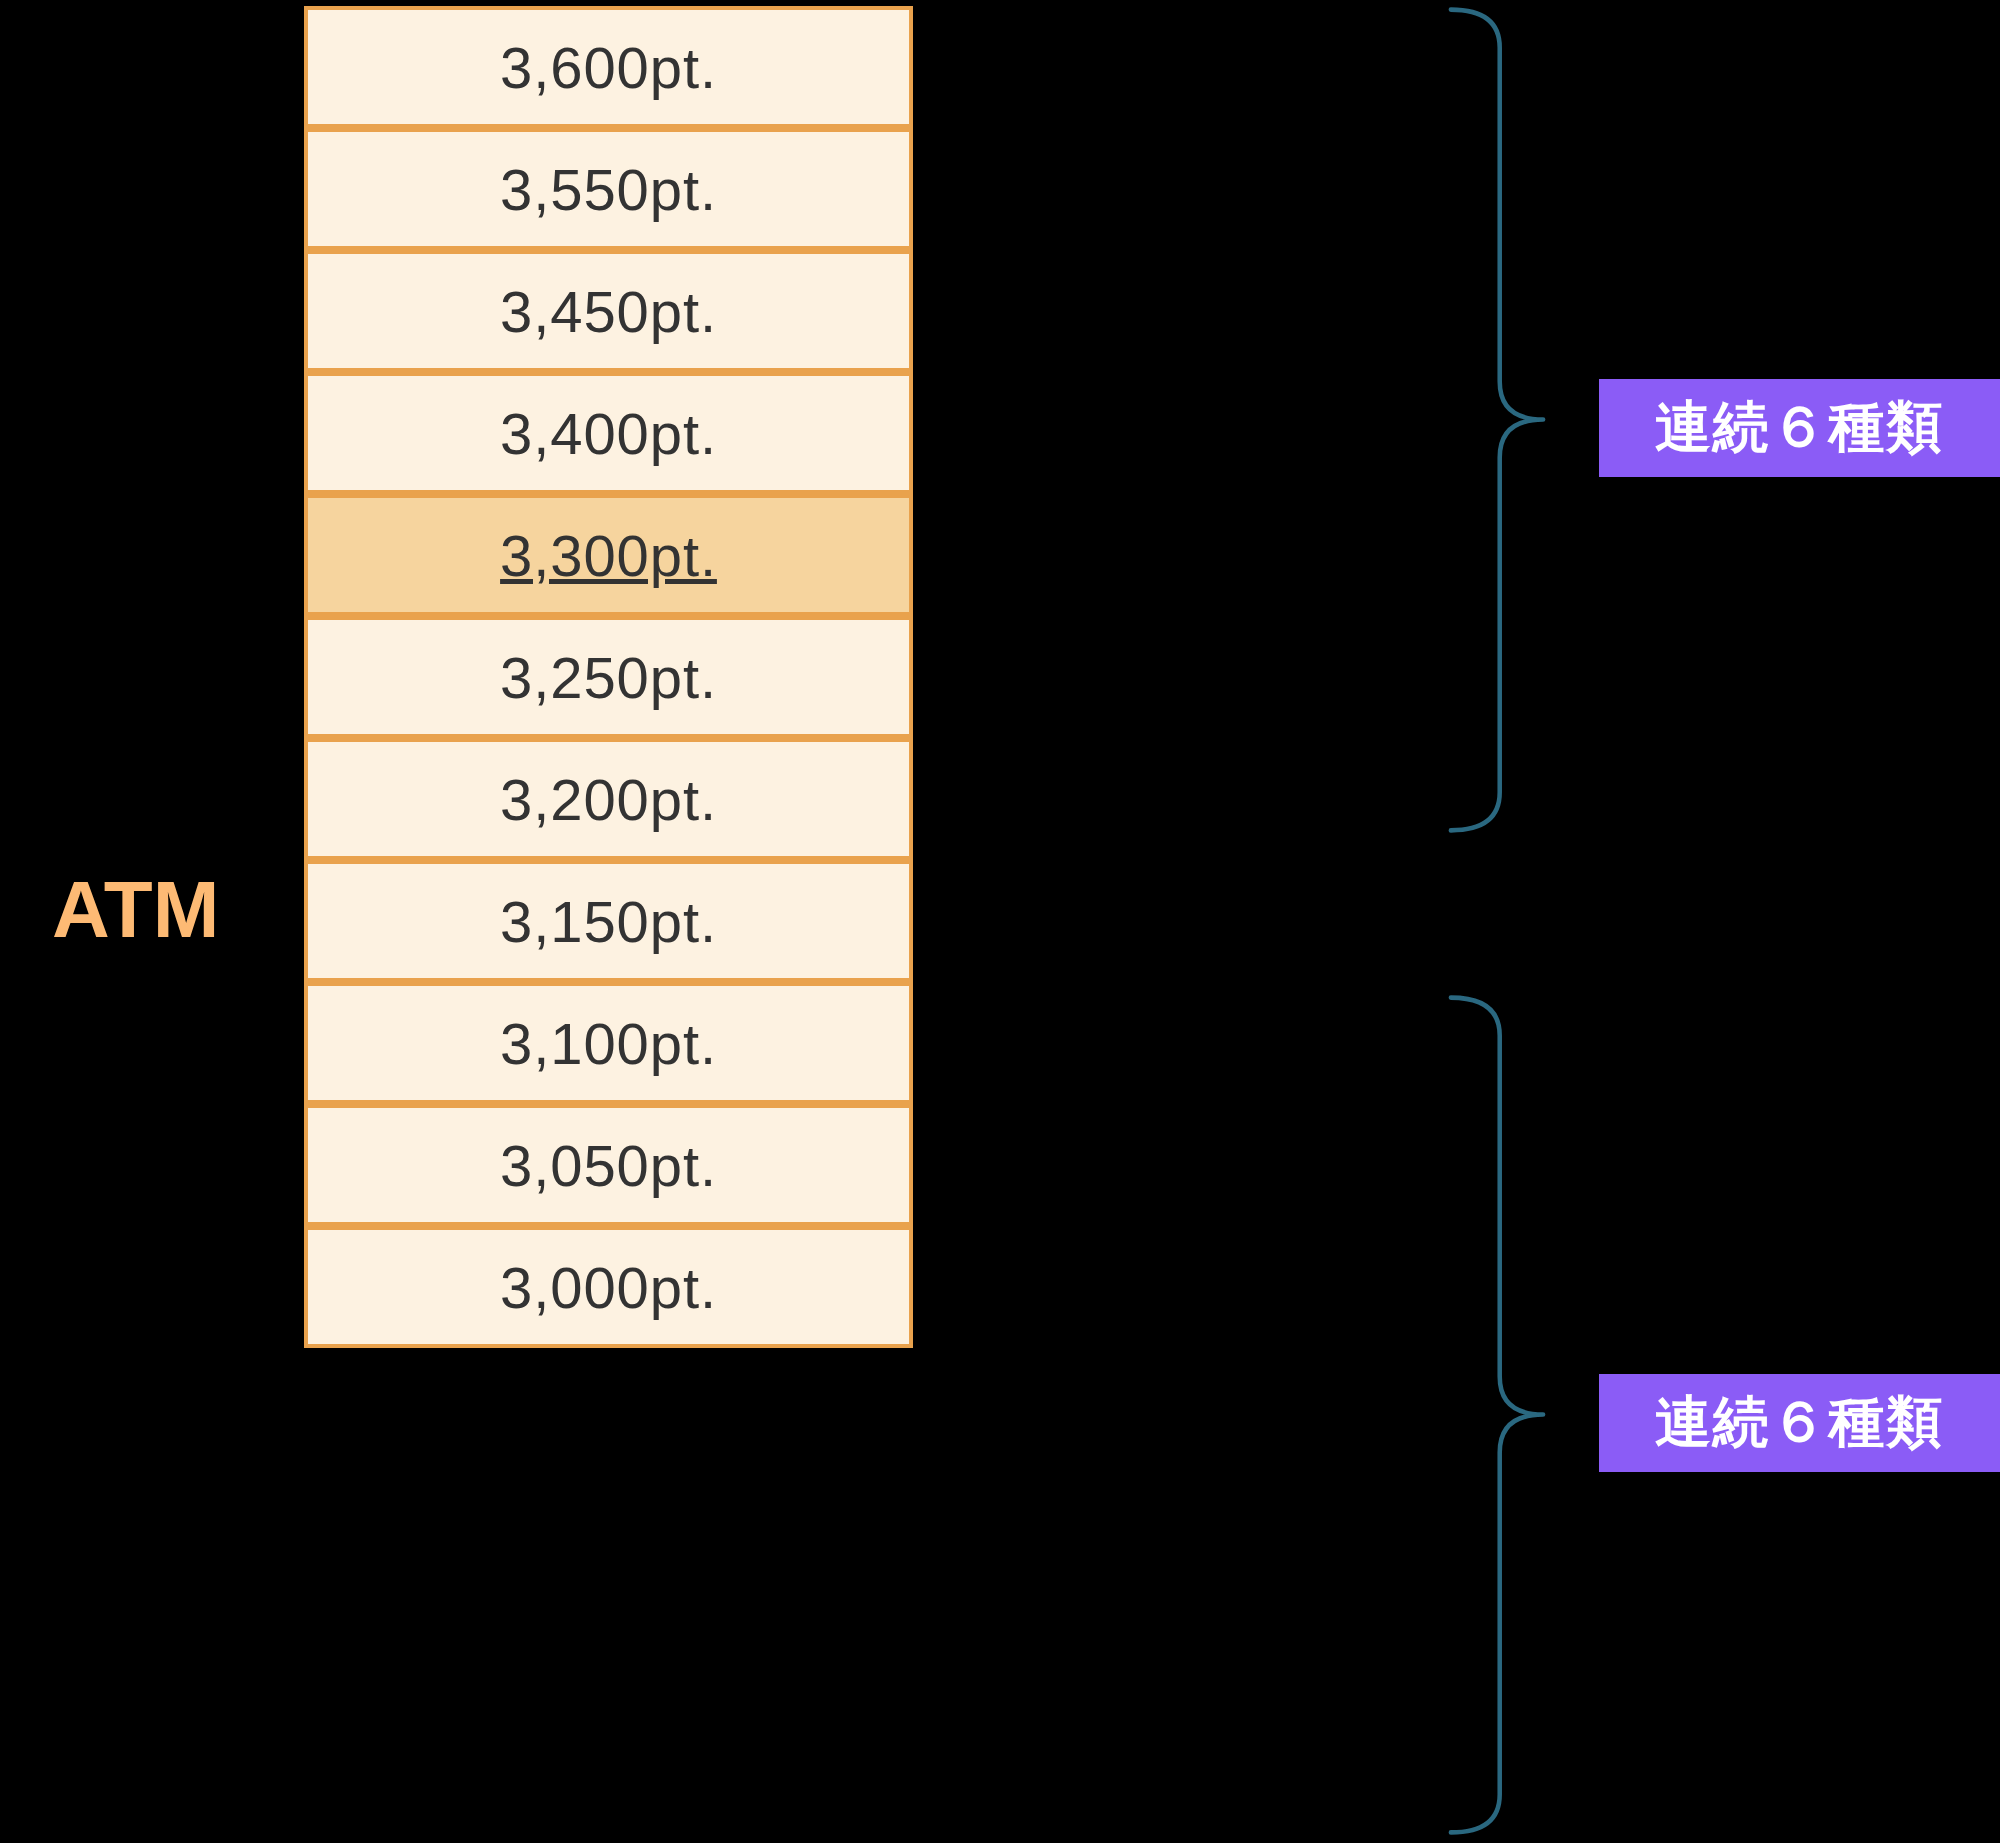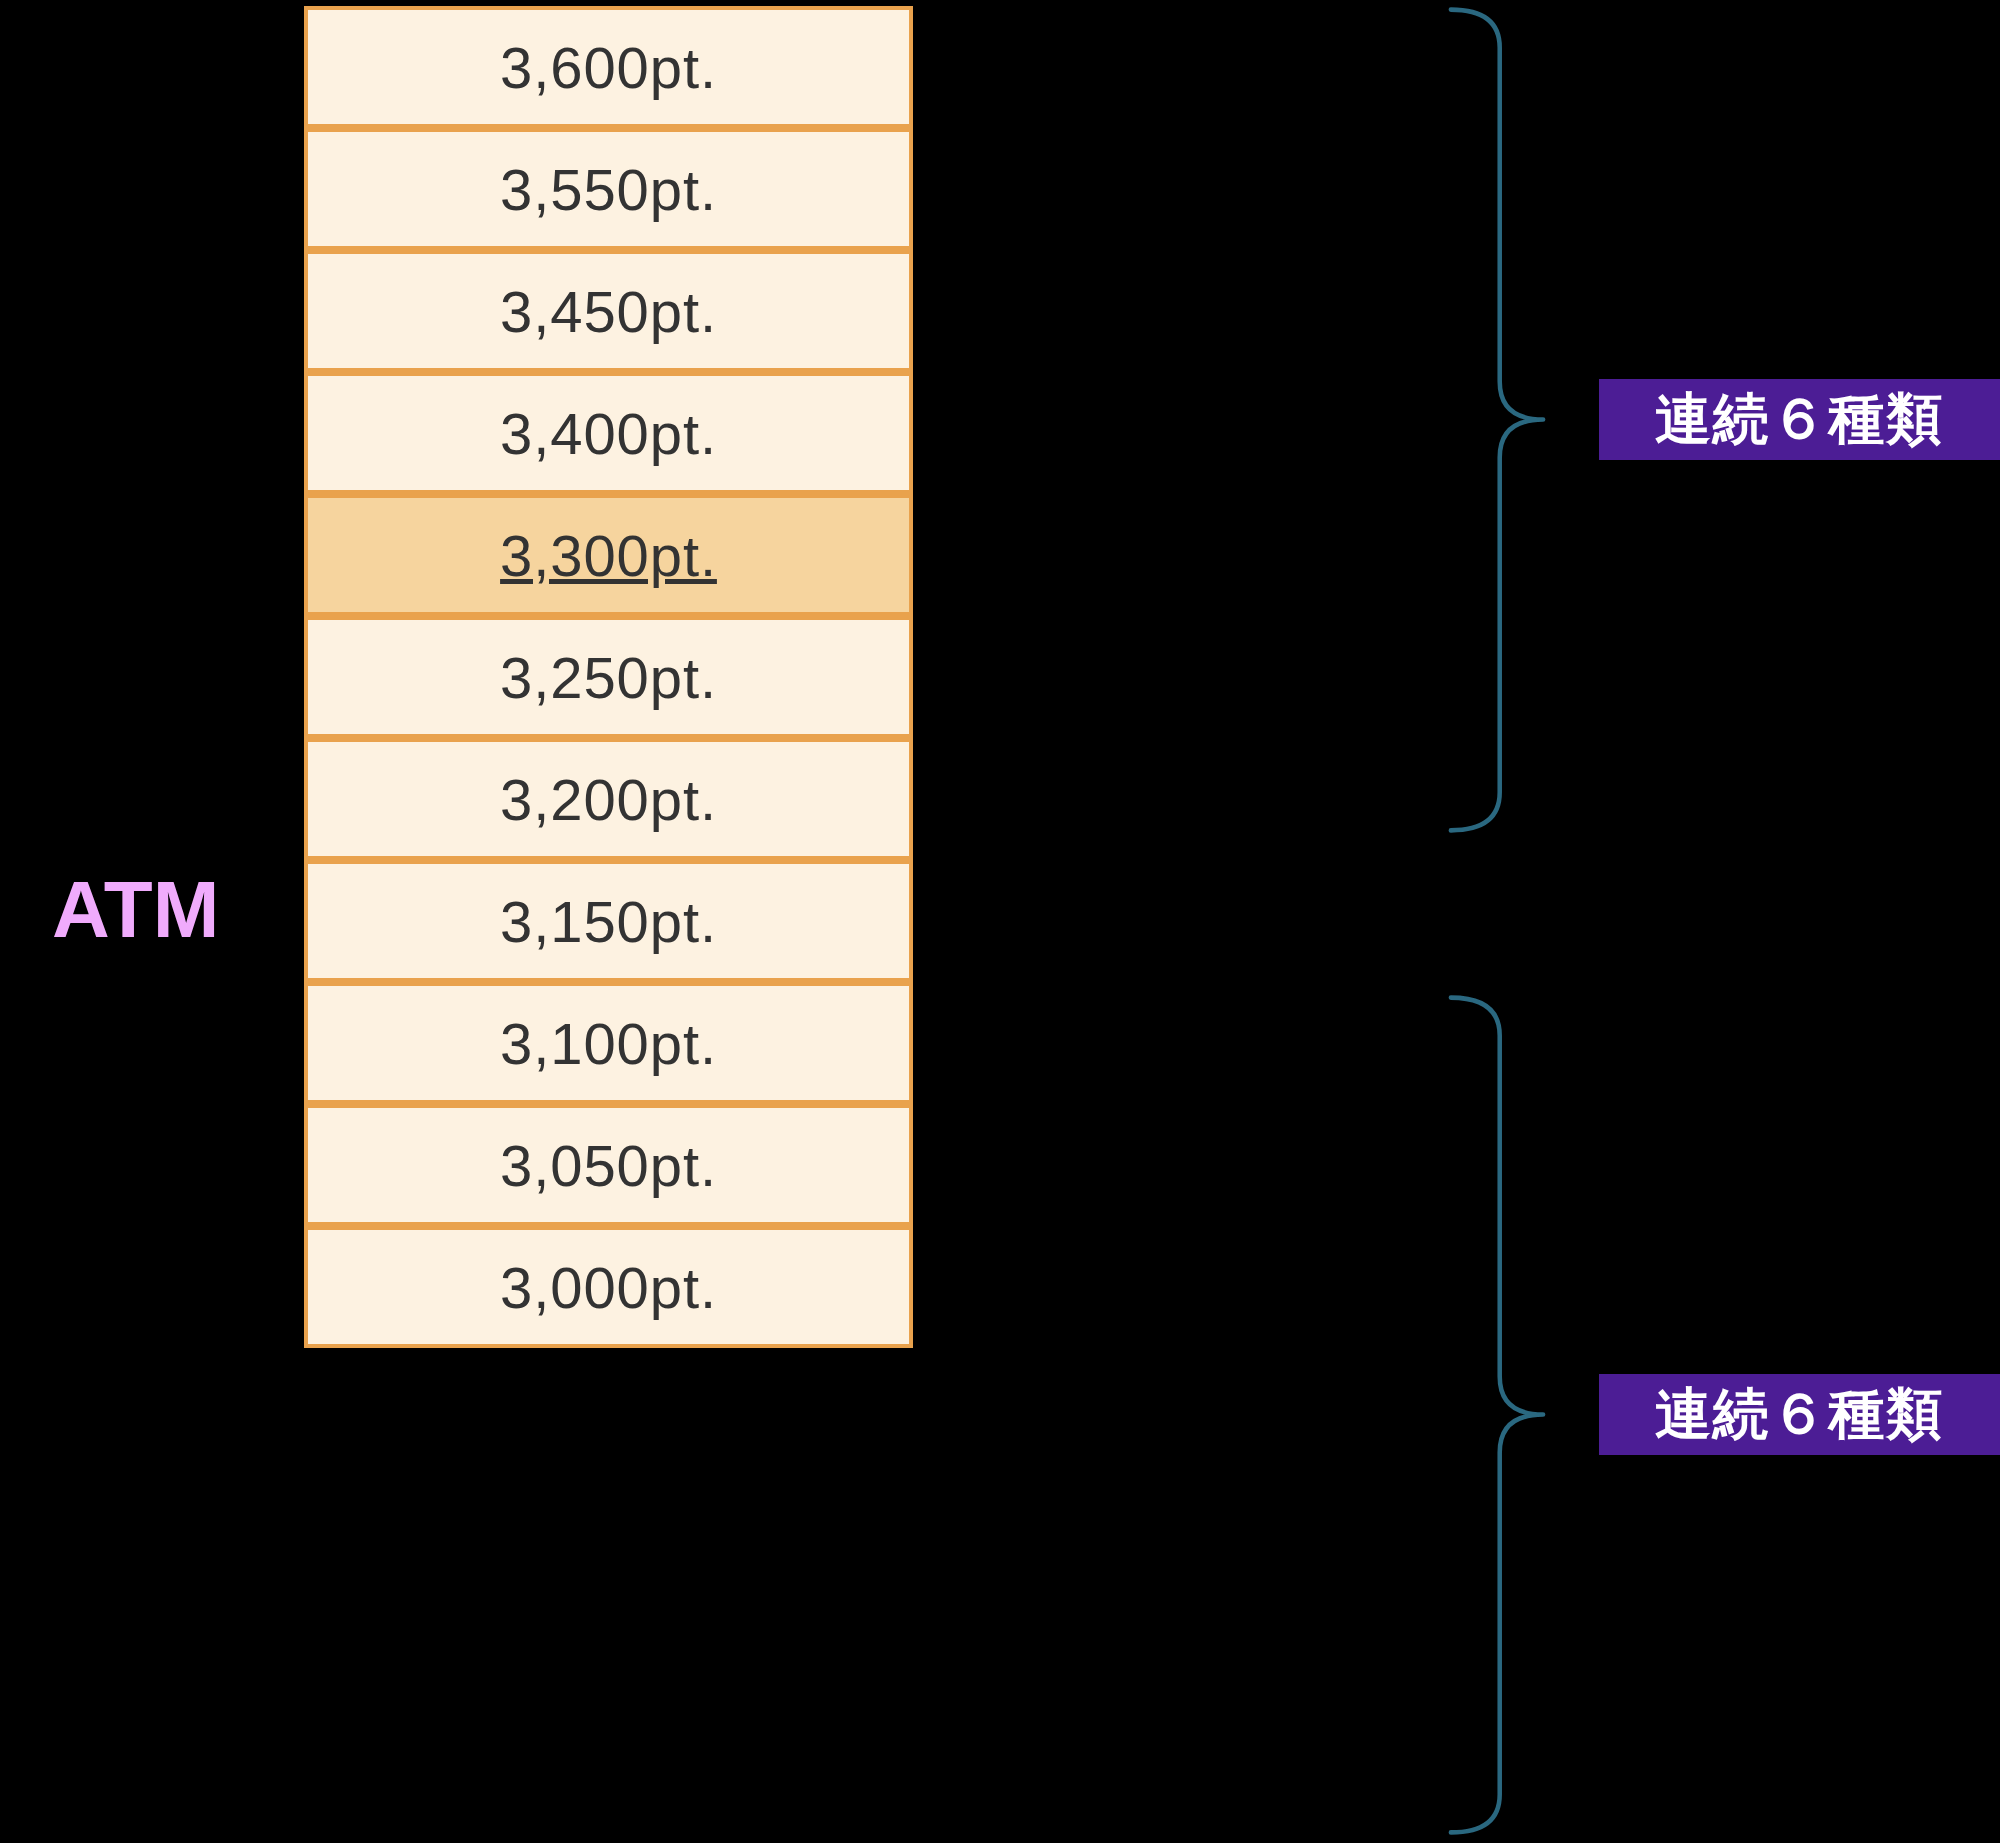--- a/index.html
+++ b/index.html
@@ -39,39 +39,39 @@
     background: #f6d49e;
     text-decoration: underline;
   }
   .atm-label {
     position: absolute;
     left: 52px;
     top: 870px;
     font-size: 80px;
     line-height: 1;
     font-weight: bold;
-    color: #f0abfc;
+    color: #fdba74;
   }
   .brace {
     position: absolute;
     left: 1447px;
   }
   .brace path {
     fill: none;
     stroke: #2a6880;
     stroke-width: 5;
     stroke-linecap: round;
     stroke-linejoin: round;
   }
   .tag {
     position: absolute;
     left: 1599px;
     width: 401px;
-    height: 81px;
-    background: #4c1d95;
+    height: 98px;
+    background: #8b5cf6;
     color: #ffffff;
     font-weight: bold;
     font-size: 56px;
     display: flex;
     align-items: center;
     justify-content: center;
     letter-spacing: 1.8px;
     box-sizing: border-box;
   }
   .tag-top { top: 379px; }

